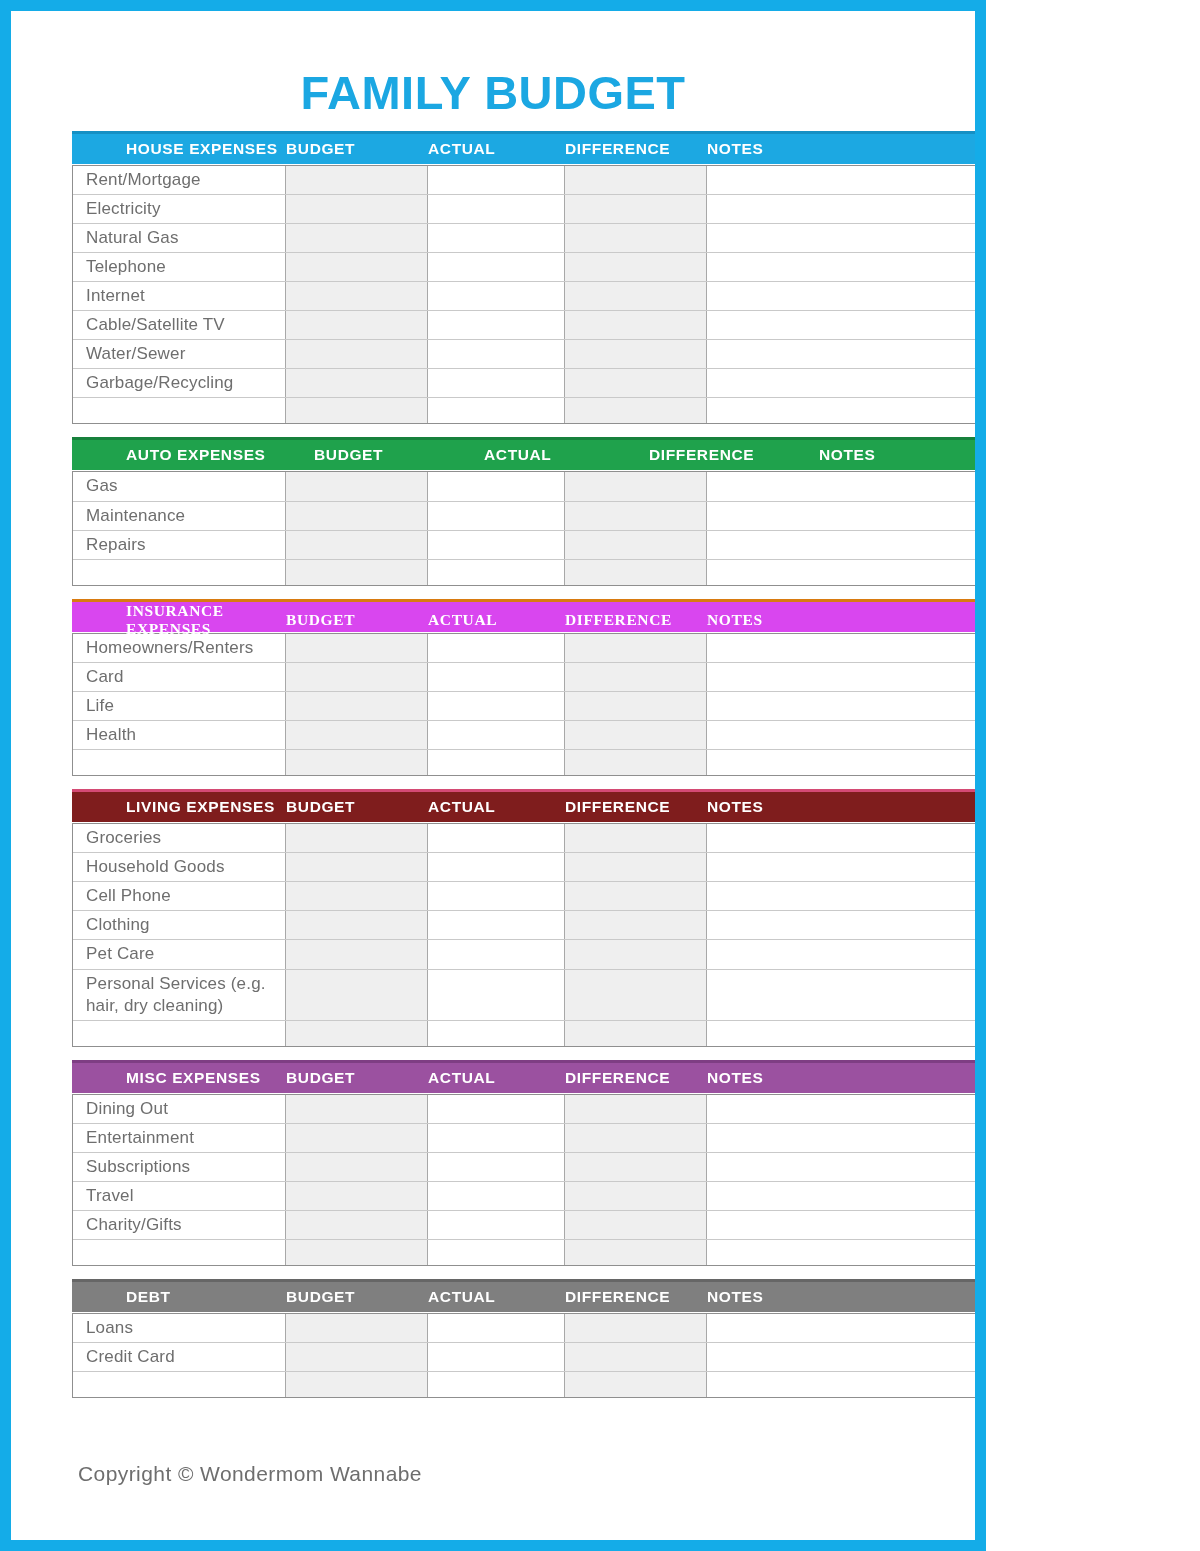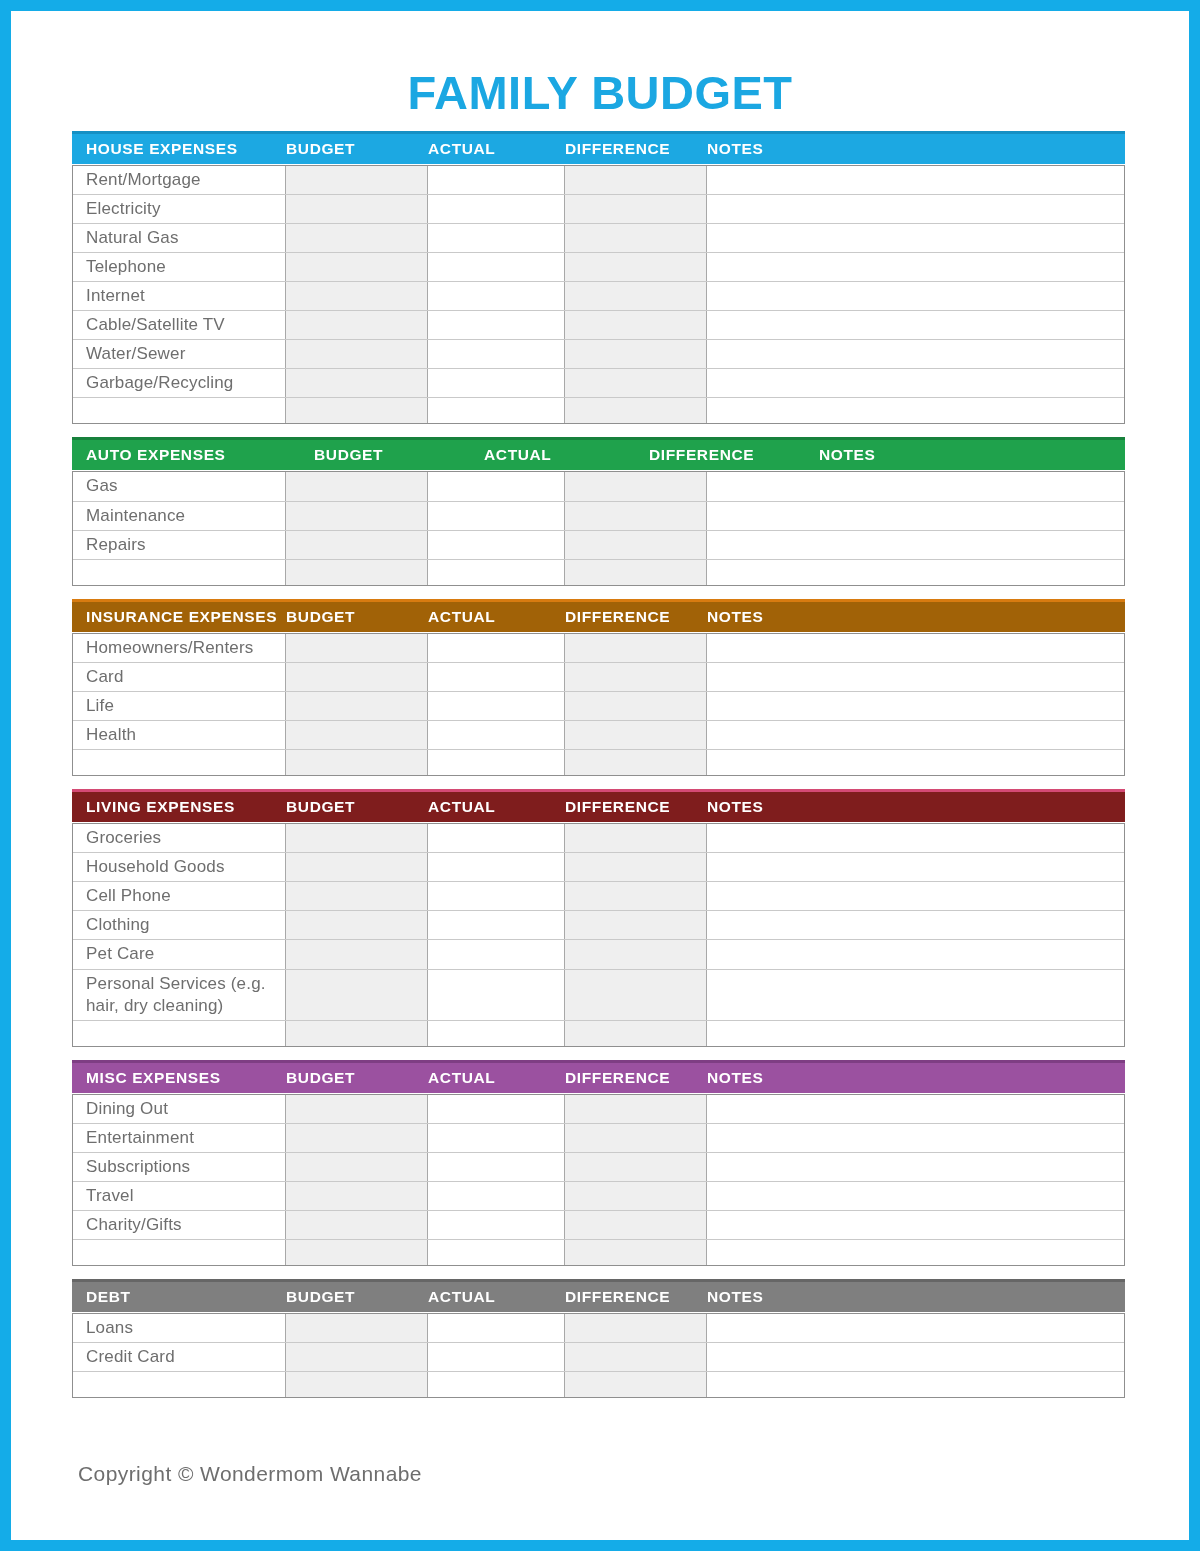--- a/index.html
+++ b/index.html
@@ -1,18 +1,18 @@
 <!DOCTYPE html>
 <html><head>
 <meta charset="utf-8">
 <style>
   html,body{margin:0;padding:0;background:#fff;}
   .page{
     position:relative;
-    width:1200px;height:1551px;
+    width:986px;height:1551px;
     box-sizing:border-box;
     border:11px solid #14ace8;
     background:#fff;
     font-family:"Liberation Sans",sans-serif;
     overflow:hidden;
   }
   .title{
     margin:56px 0 12px 0;
     text-align:center;
     font-size:47px;
@@ -31,21 +31,21 @@
     grid-template-columns:214px 142px 137px 142px 418px;
     align-items:center;
     height:33px;
     box-sizing:border-box;
     border-top:3px solid #000;
     color:#fff;
     font-weight:bold;
     font-size:15.5px;
     letter-spacing:.04em;
   }
-  .hc-label{padding-left:14px;text-align:left;}
+  .hc-label{padding-left:14px;text-align:left;margin-left:40px;}
   .hc-col{text-align:left;}
   .sec-body{
     margin-top:1px;
     border:1px solid #8f8f8f;
   }
   .row{
     display:grid;
     grid-template-columns:213px 142px 137px 142px 418px;
     min-height:27.6px;
     border-bottom:1px solid #c9c9c9;
@@ -188,21 +188,21 @@
           <div class="row empty">
             <div class="cell c-label"></div>
             <div class="cell c-budget"></div>
             <div class="cell c-actual"></div>
             <div class="cell c-diff"></div>
             <div class="cell c-notes"></div>
           </div>
         </div>
       </section>
       <section class="sec">
-        <header class="sec-head" style="background: #a16207; border-top-color: rgb(216, 123, 16);">
+        <header class="sec-head" style="background: #d946ef; border-top-color: rgb(216, 123, 16); font-family: Liberation Serif, serif;">
           <div class="hc-label">INSURANCE EXPENSES</div>
           <div class="hc-col">BUDGET</div>
           <div class="hc-col">ACTUAL</div>
           <div class="hc-col">DIFFERENCE</div>
           <div class="hc-col">NOTES</div>
         </header>
         <div class="sec-body">
           <div class="row">
             <div class="cell c-label">Homeowners/Renters</div>
             <div class="cell c-budget"></div>

